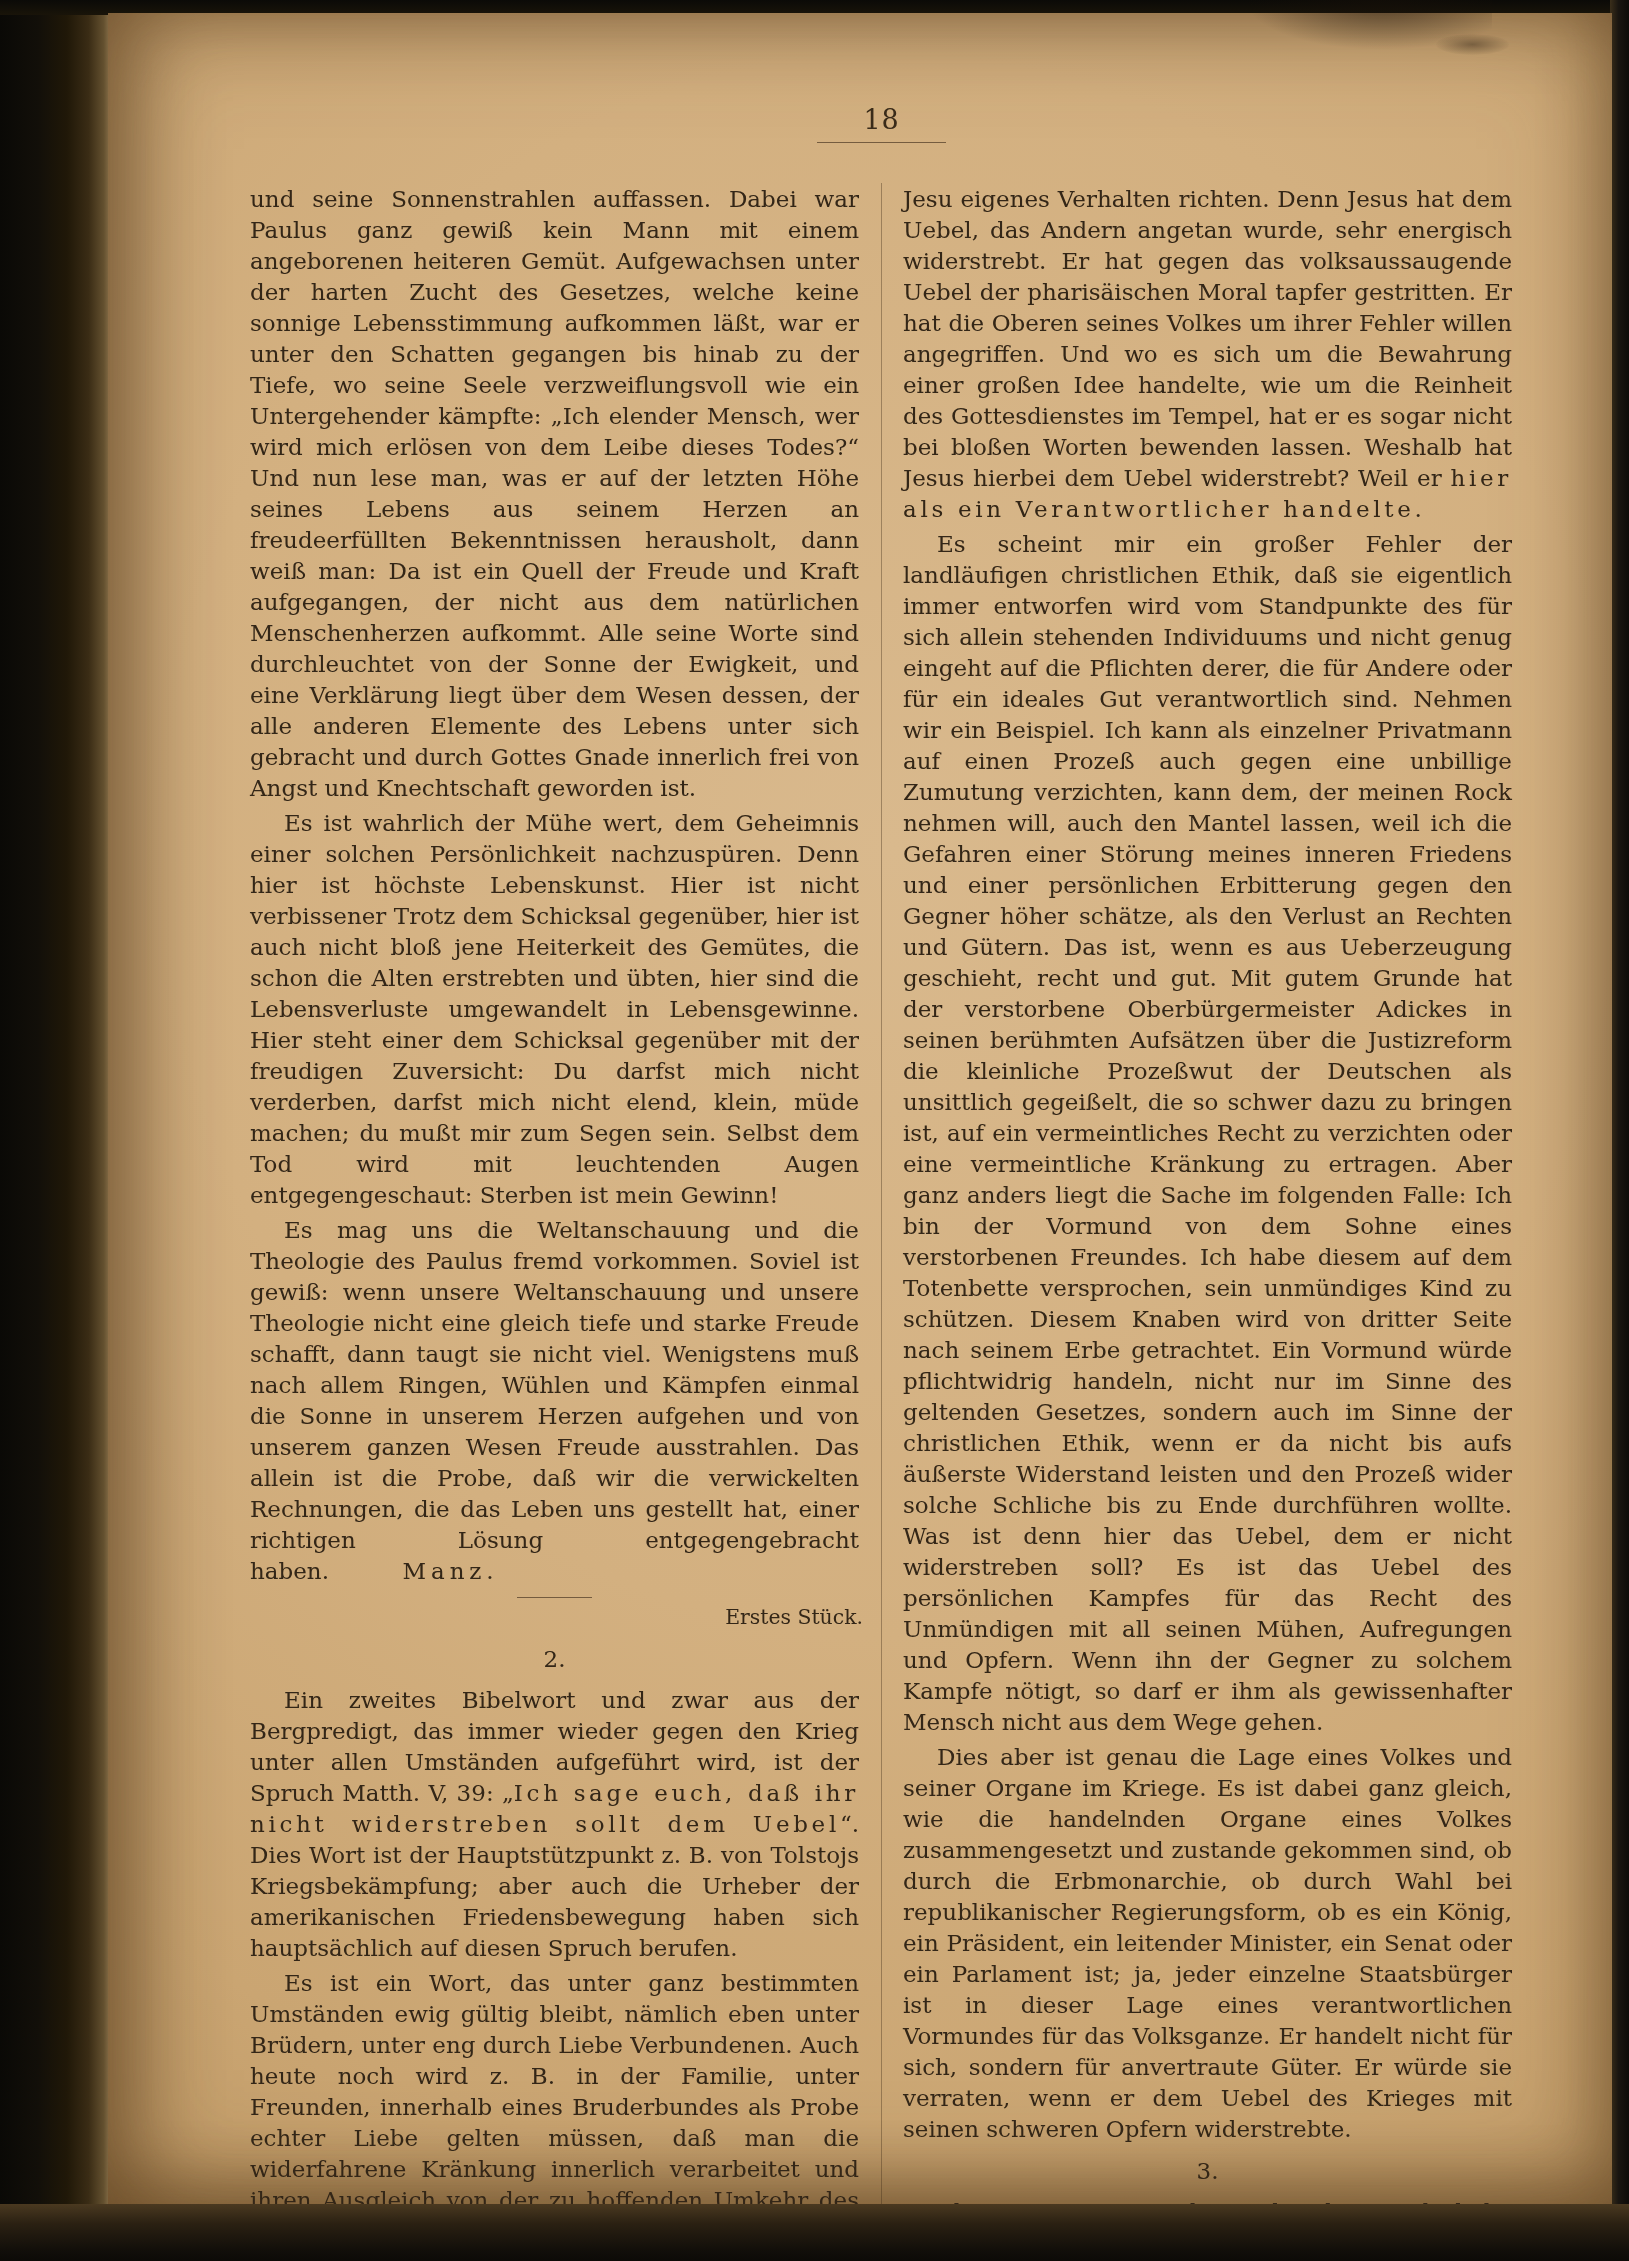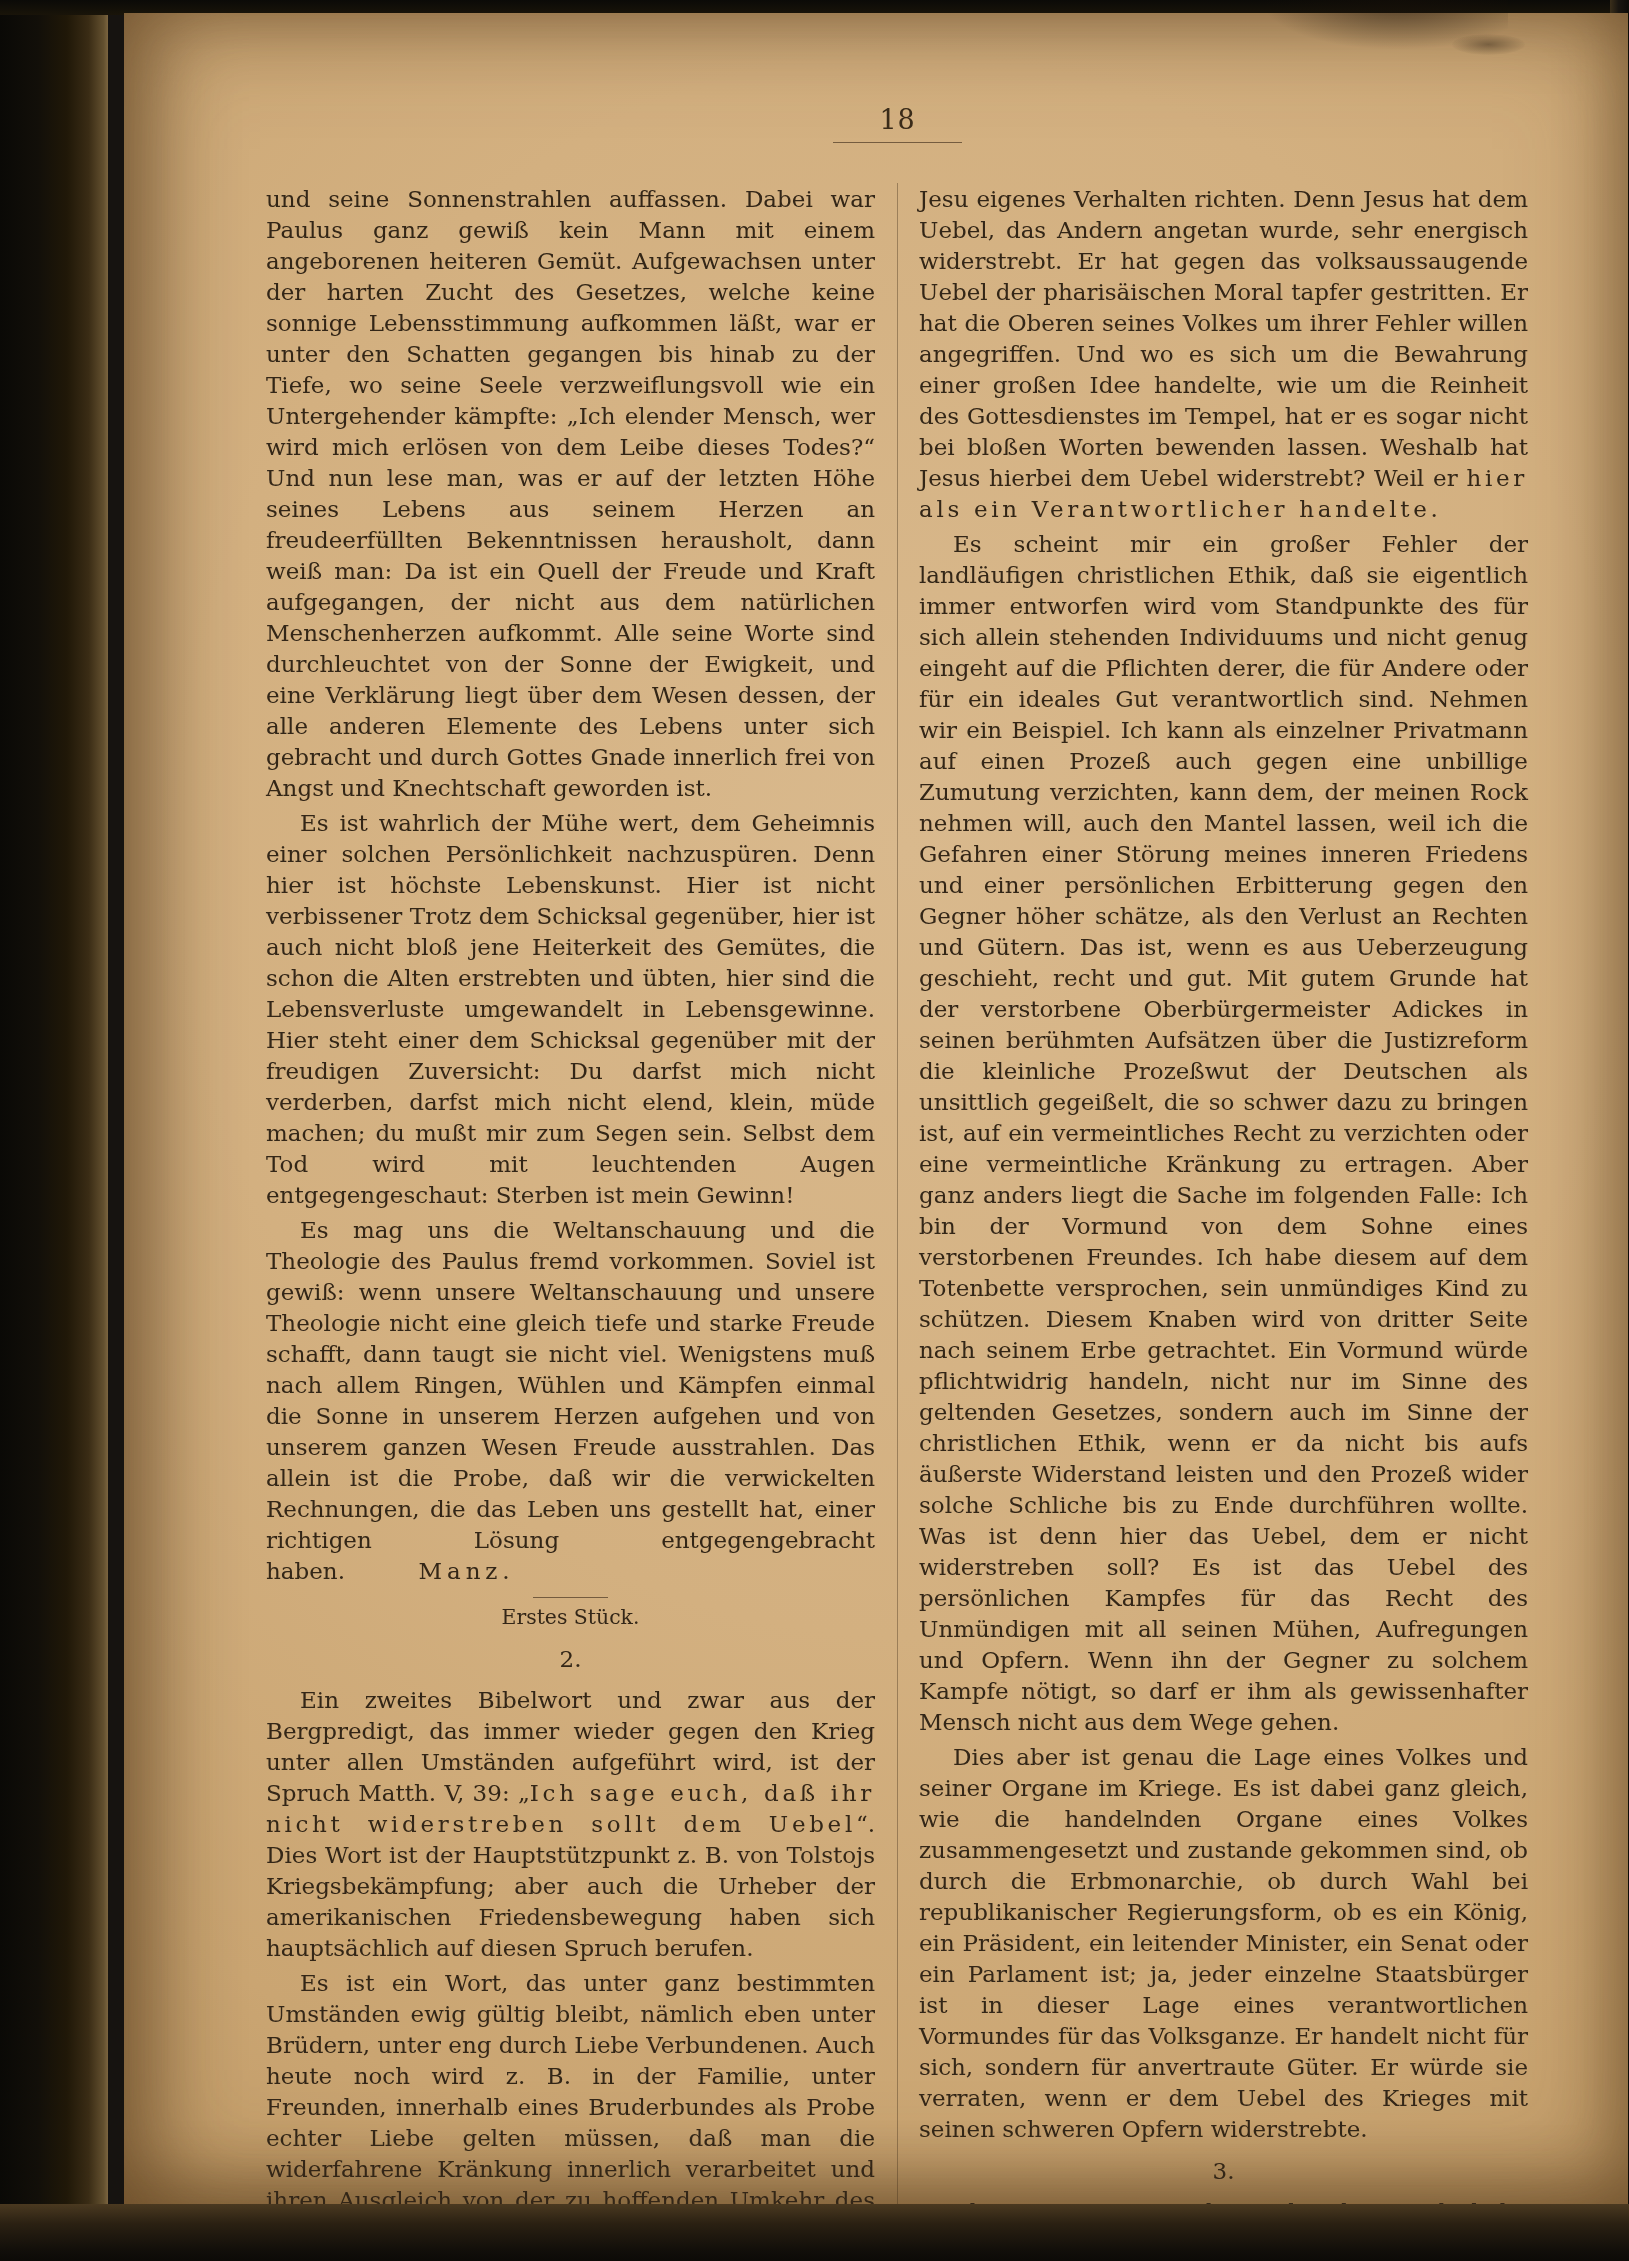--- a/index.html
+++ b/index.html
@@ -20,21 +20,21 @@
   .bottom-edge {
     position:absolute; left:0; bottom:0; width:1629px; height:57px;
     background:linear-gradient(180deg,#4a3920 0%,#2a2012 35%,#120f0a 80%,#0c0a07 100%);
   }
   .top-edge {
     position:absolute; left:0; top:0; width:1629px; height:14.7px;
     background:linear-gradient(180deg,#0b0a07 0%,#191409 100%);
   }
   
   .paper {
-    position:absolute; left:124px; top:13px; width:1504px; height:2193px;
+    position:absolute; left:108px; top:13px; width:1504px; height:2193px;
     background:
       radial-gradient(ellipse 120% 90% at 52% 38%, #d9b98d 0%, #d3b080 40%, #caa572 68%, #bd9763 88%, #ae8852 100%);
     box-shadow: inset 0 0 114px rgba(90,60,26,0.45), inset 37px 0 73px rgba(66,42,16,0.38), inset -16.3px -24.4px 57px rgba(70,46,18,0.30);
   }
   .stain-top-right {
     position:absolute; left:1140px; top:-13px; width:244px; height:49px;
     background:radial-gradient(ellipse at 55% 0%, rgba(22,15,8,0.55), rgba(22,15,8,0) 72%);
   }
   .stain-fold {
     position:absolute; left:1328px; top:21px; width:73px; height:21px; border-radius:50%;
@@ -49,21 +49,21 @@
   .page-number-rule { width:129px; height:1.6px; background:rgba(58,40,22,0.62); margin:6.5px auto 0; }
   .columns { position:relative; display:flex; gap:36px; margin-top:37px; }
   .column { width:617px; font-size:23px; line-height:31px; text-align:justify; hyphens:auto; color:#33261755; color:#332617; }
   .column-rule { position:absolute; left:635px; top:3.3px; bottom:6.5px; width:0.8px; background:rgba(62,44,24,0.38); }
   p { margin:4px; }
   p.indent { text-indent:34px; }
   .sperr { letter-spacing:0.16em; }
   .signature { padding-left:3.2em; letter-spacing:4.9px; white-space:nowrap; }
   .para-rule { width:75px; height:1.6px; background:rgba(58,40,22,0.62); margin:9.8px auto 0; }
   .article-title { margin:21px 0 0; text-align:center; font-size:30px; font-weight:bold; letter-spacing:0.4px; color:#2d2012; }
-  .article-subtitle { text-align:center; font-size:20.4px; margin:3.3px 0 0; }
+  .article-subtitle { text-align:right; font-size:20.4px; margin:3.3px 0 0; }
   .section-number { text-align:center; font-size:23px; margin:11.4px 0 9.8px; text-indent:0; }
 </style>
 </head>
 <body>
 
 <div class="binding"></div>
 <div class="top-edge"></div>
 <div class="right-edge"></div>
 
 <div class="paper">

